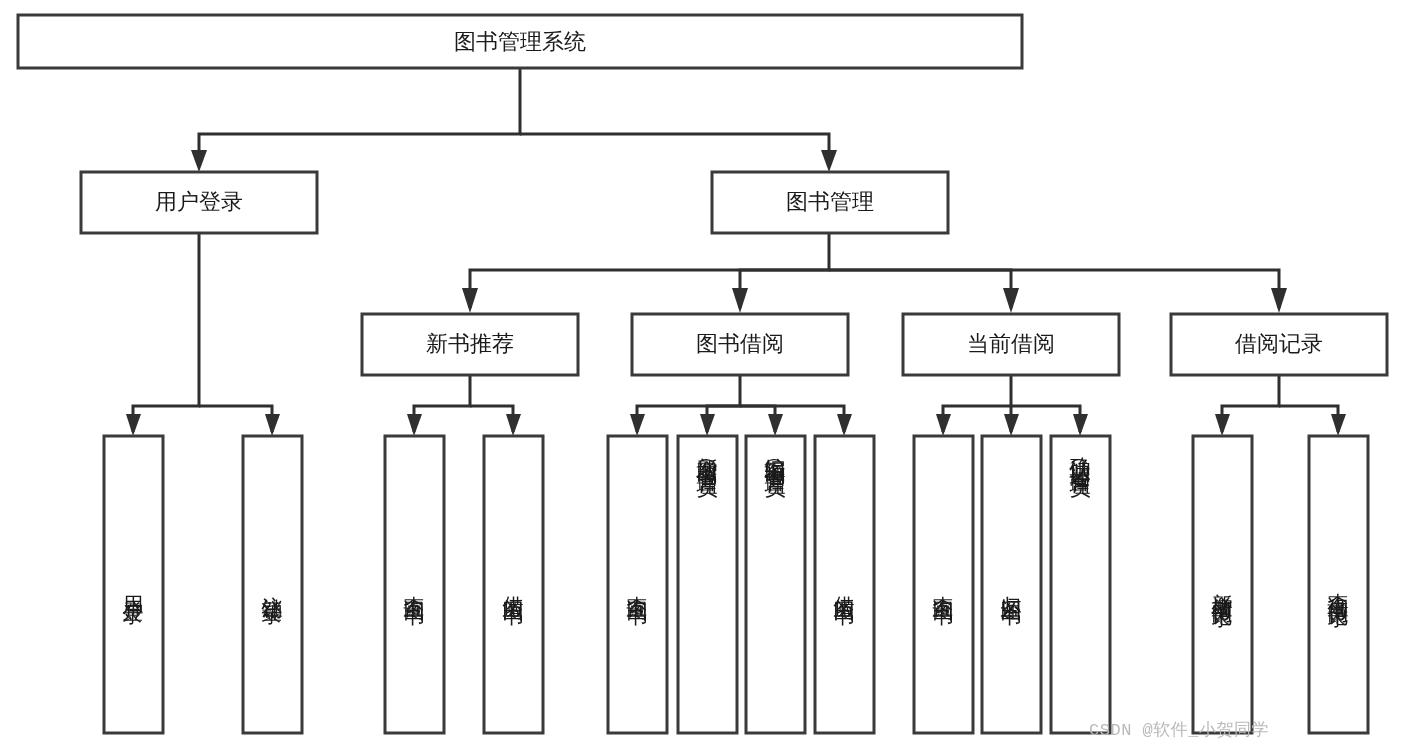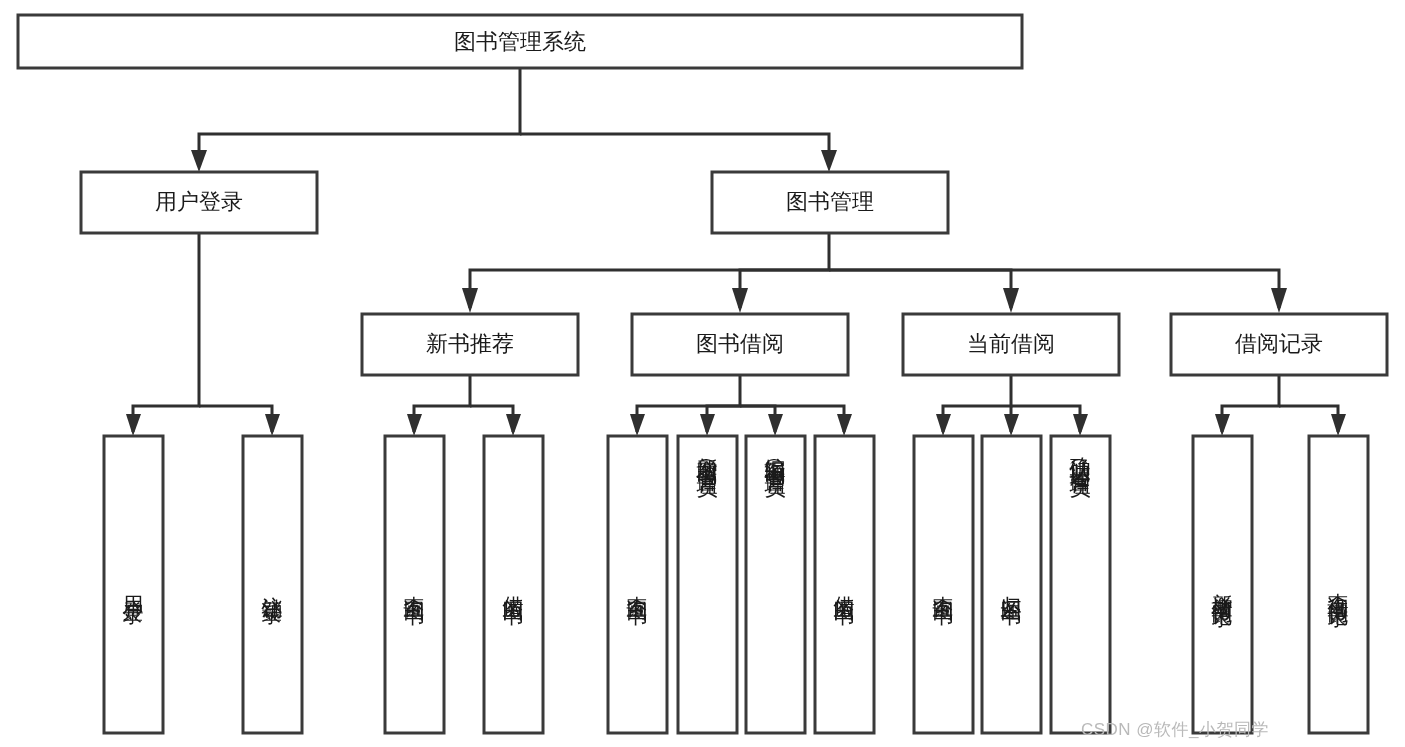--- a/index.html
+++ b/index.html
@@ -55,21 +55,21 @@
     dominant-baseline: middle;
   }
   .arrow-head {
     fill: #2f2f2f;
     stroke: none;
   }
   .watermark {
     position: absolute;
     right: 10px;
     bottom: 6px;
-    font-family: Liberation Sans, sans-serif;
+    font-family: Liberation Mono, monospace;
     font-size: 17px;
     color: #b9b9b9;
     letter-spacing: 0.5px;
     white-space: nowrap;
     user-select: none;
   }
 </style>
 </head>
 <body>
 

